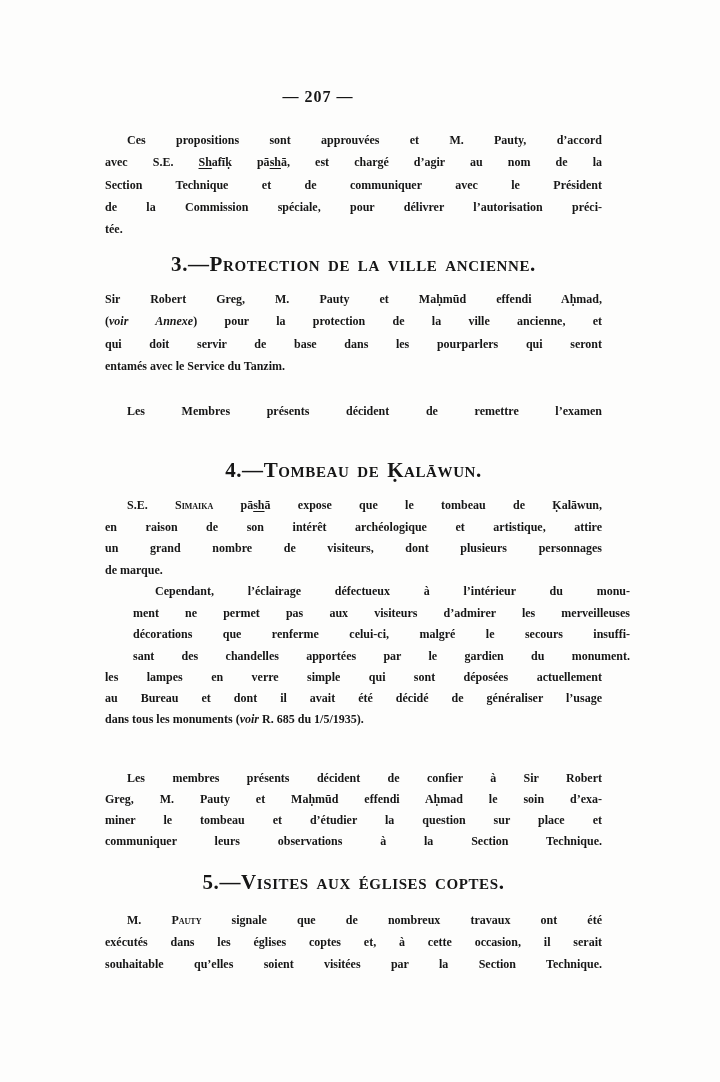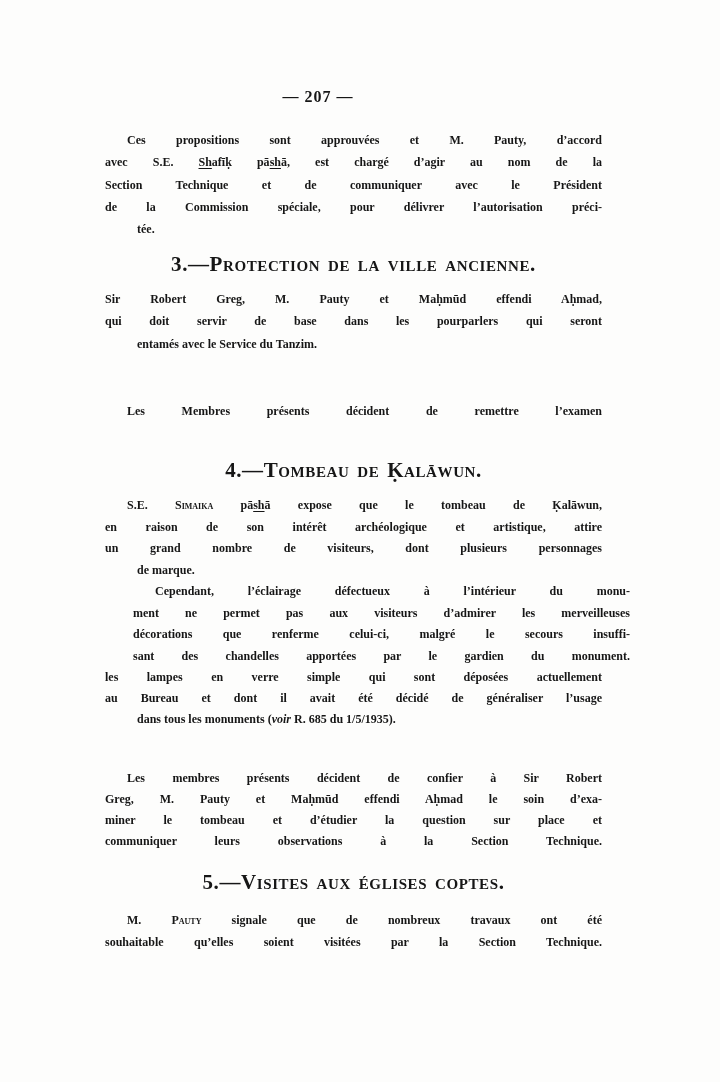--- a/index.html
+++ b/index.html
@@ -25,21 +25,21 @@
   .block, .heading {
     position: absolute;
     left: 105px;
     width: 497px;
   }
   .line {
     font-size: 12px;
     text-align: justify;
     text-align-last: justify;
   }
-  .line.lastline { text-align-last: left; margin-left: 32px; }
+  .line.lastline { text-align-last: left; }
   .line.indent { text-indent: 22px; }
   .heading {
     font-variant: small-caps;
     text-align: center;
     text-align-last: center;
     font-size: 21px;
     letter-spacing: 0.6px;
     word-spacing: 2px;
     white-space: nowrap;
   }
@@ -71,20 +71,21 @@
     <div class="line">avec S.E. <span class="fmt-u">Sh</span>afīḳ pā<span class="fmt-u">sh</span>ā, est chargé d’agir au nom de la</div>
     <div class="line">Section Technique et de communiquer avec le Président</div>
     <div class="line">de la Commission spéciale, pour délivrer l’autorisation préci-</div>
     <div class="line lastline">tée.</div>
   </div>
 
   <div class="heading" id="h3">3.—Protection de la ville ancienne.</div>
 
   <div class="block" id="p2">
     <div class="line">Sir Robert Greg, M. Pauty et Maḥmūd effendi Aḥmad,</div>
+    <div class="line">(<span class="fmt-i">voir Annexe</span>) pour la protection de la ville ancienne, et</div>
     <div class="line">qui doit servir de base dans les pourparlers qui seront</div>
     <div class="line lastline">entamés avec le Service du Tanzim.</div>
   </div>
 
   <div class="block" id="p3">
     <div class="line indent">Les Membres présents décident de remettre l’examen</div>
   </div>
 
   <div class="heading" id="h4">4.—Tombeau de Ḳalāwun.</div>
 
@@ -112,16 +113,17 @@
     <div class="line indent">Les membres présents décident de confier à Sir Robert</div>
     <div class="line">Greg, M. Pauty et Maḥmūd effendi Aḥmad le soin d’exa-</div>
     <div class="line">miner le tombeau et d’étudier la question sur place et</div>
     <div class="line">communiquer leurs observations à la Section Technique.</div>
   </div>
 
   <div class="heading" id="h5">5.—Visites aux églises coptes.</div>
 
   <div class="block" id="p8">
     <div class="line indent">M. <span class="fmt-sc">Pauty</span> signale que de nombreux travaux ont été</div>
+    <div class="line">exécutés dans les églises coptes et, à cette occasion, il serait</div>
     <div class="line">souhaitable qu’elles soient visitées par la Section Technique.</div>
   </div>
 
 </div>
 
 </body></html>

